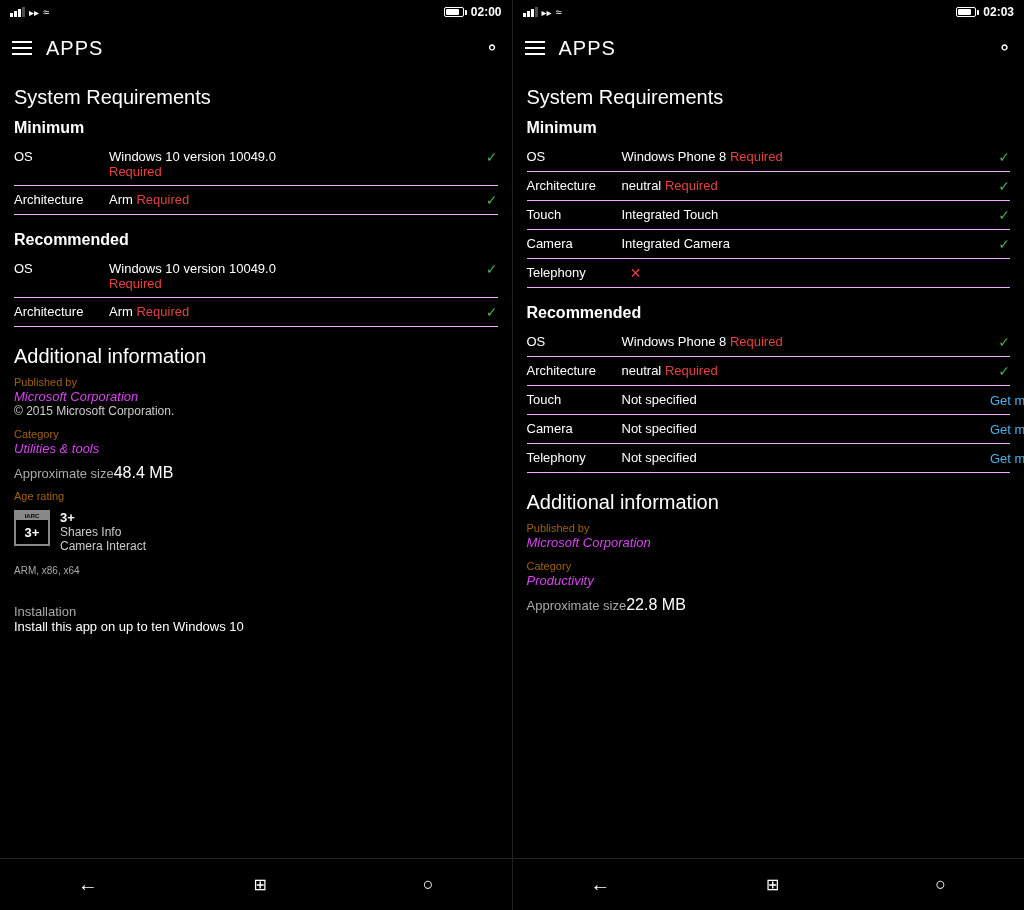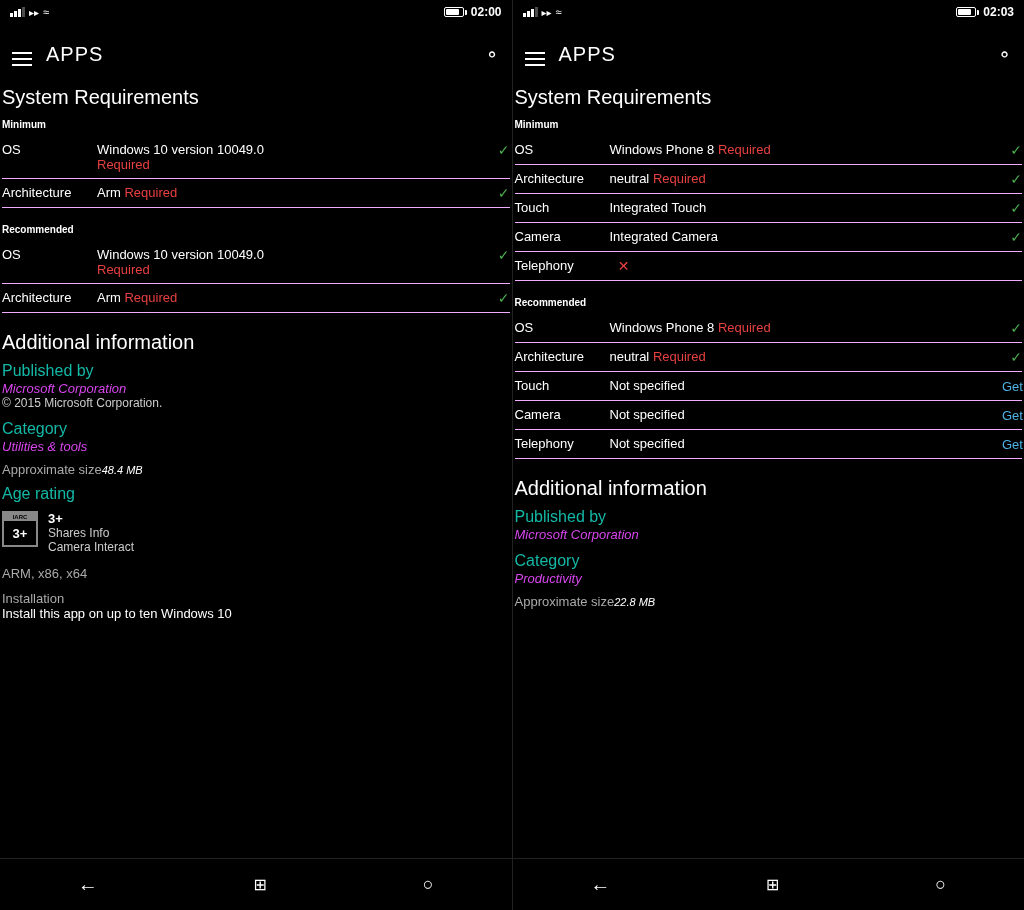--- a/index.html
+++ b/index.html
@@ -78,21 +78,21 @@
     .battery-tip {
       width: 2px;
       height: 5px;
       background: #fff;
       border-radius: 0 1px 1px 0;
     }
 
     
     .top-bar {
       display: flex;
-      align-items: flex-end;
+      align-items: center;
       padding: 6px 12px;
       height: 48px;
     }
 
     .hamburger {
       display: flex;
       flex-direction: column;
       gap: 4px;
       cursor: pointer;
       margin-right: 14px;
@@ -114,34 +114,34 @@
     .search-btn {
       font-size: 18px;
       cursor: pointer;
       color: #fff;
     }
 
     
     .content {
       flex: 1;
       overflow-y: auto;
-      padding: 10px 2px;
+      padding: 10px 14px;
       scrollbar-width: none;
     }
     .content::-webkit-scrollbar { display: none; }
 
     .section-title {
       font-size: 20px;
       font-weight: 300;
       margin-bottom: 8px;
       margin-top: 4px;
     }
 
     .subsection-title {
-      font-size: 10px;
+      font-size: 16px;
       font-weight: 700;
       margin-bottom: 6px;
       margin-top: 10px;
     }
 
     .req-row {
       display: flex;
       align-items: flex-start;
       border-bottom: 1px solid #f0abfc;
       padding: 6px 0;
@@ -174,22 +174,22 @@
     .cross-red { color: #e74040; font-size: 14px; }
 
     .additional-title {
       font-size: 20px;
       font-weight: 300;
       margin-top: 18px;
       margin-bottom: 8px;
     }
 
     .info-label {
-      font-size: 16px;
-      color: #14b8a6;
+      font-size: 11px;
+      color: #a16207;
       margin-top: 8px;
     }
 
     .info-link {
       color: #d946ef;
       font-size: 13px;
       text-decoration: none;
       cursor: pointer;
       font-style: italic;
     }
@@ -200,21 +200,21 @@
     }
 
     .size-row {
       display: flex;
       align-items: center;
       gap: 0;
       margin-top: 8px;
     }
 
     .size-label { font-size: 13px; color: #aaa; }
-    .size-value { font-size: 11px; font-style: italic; }
+    .size-value { font-size: 16px; }
 
     .age-row {
       display: flex;
       align-items: flex-start;
       gap: 10px;
       margin-top: 8px;
     }
 
     .age-badge {
       border: 2px solid #888;
@@ -240,23 +240,23 @@
       text-align: center;
       color: #000;
       font-weight: 700;
       padding: 1px 0;
     }
 
     .age-info { display: flex; flex-direction: column; }
     .age-rating-num { font-size: 13px; font-weight: 700; }
     .age-shares { font-size: 12px; color: #ccc; }
 
-    .arch-text { font-size: 13px; color: #aaa; margin-top: 12px; }
-
-    .installation-label { font-size: 13px; color: #aaa; margin-top: 10px; }
+    .arch-text { font-size: 10px; color: #aaa; margin-top: 12px; }
+
+    .installation-label { font-size: 13px; color: #aaa; margin-top: 28px; }
     .installation-text { font-size: 13px; }
 
     
     .bottom-nav {
       display: flex;
       justify-content: space-around;
       align-items: center;
       height: 52px;
       border-top: 1px solid #222;
       background: #000;

